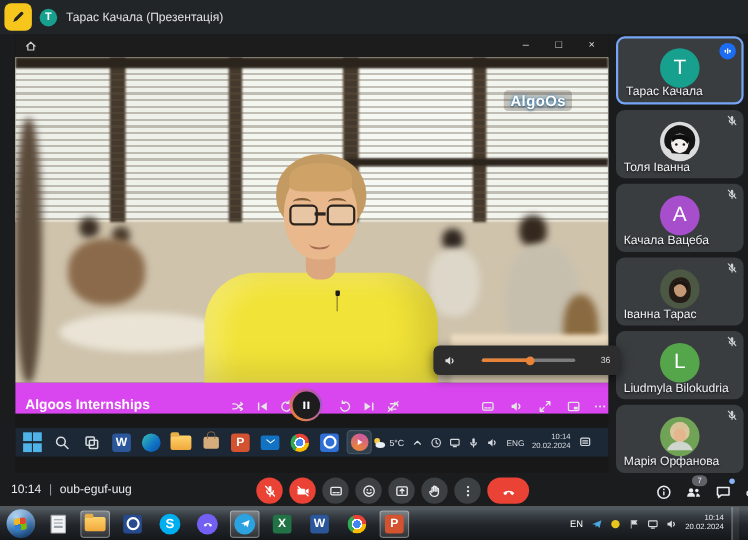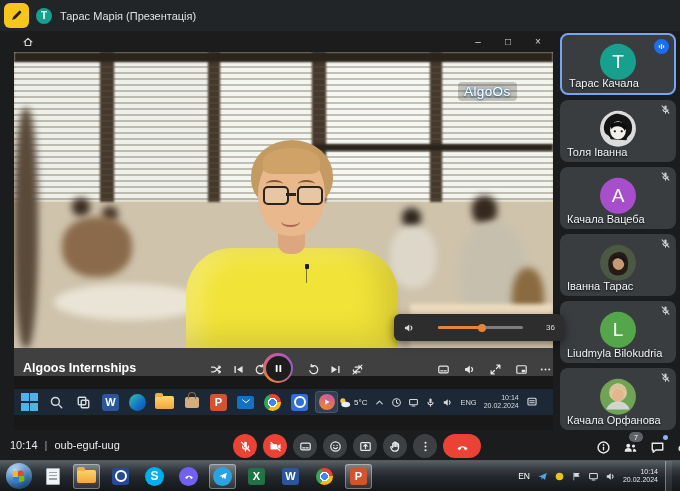--- a/index.html
+++ b/index.html
@@ -43,41 +43,41 @@
   #woman-neck{left:264px;top:176px;width:27px;height:26px;background:#dca77e;border-radius:0 0 40% 40%}
   #woman-torso{left:172px;top:196px;width:212px;height:100px;background:#f2e338;border-radius:46px 46px 0 0;
                box-shadow:inset -16px -10px 30px rgba(0,0,0,.13), inset 14px 6px 22px rgba(255,255,255,.25)}
   .lens{position:absolute;width:22px;height:15px;border:2.5px solid #2b241e;border-radius:5px;background:rgba(230,240,235,.25)}
   #bridge{left:272px;top:141px;width:10px;height:2.5px;background:#2b241e}
   .brow{position:absolute;width:17px;height:6px;border-top:2px solid #7d5a34;border-radius:50%}
   #smile{left:267px;top:164px;width:19px;height:9px;border-bottom:2.2px solid #a96a52;border-radius:50%}
   #mic-dot{left:291px;top:212px;width:4px;height:5px;background:#1d1d1d;border-radius:1px}
   #mic-wire{left:292px;top:217px;width:1px;height:14px;background:rgba(30,30,30,.55)}
 
-  #watermark{left:444px;top:30px;font-size:13.5px;font-weight:normal;color:#fff;letter-spacing:.4px;
+  #watermark{left:444px;top:30px;font-size:13.5px;font-weight:bold;color:#fff;letter-spacing:.4px;
              text-shadow:0 0 4px rgba(40,140,220,.9),0 1px 2px rgba(0,0,0,.6);
              padding:2px 6px;border-radius:4px;background:rgba(60,50,40,.25)}
 
   
   #seekstrip{left:0;top:275px;width:539px;height:21px;background:rgba(16,13,10,.82);display:flex;align-items:center}
   #elapsed{font-size:7.5px;color:#e4e4e4;margin-left:8px;width:32px}
   #seektrack{position:relative;margin-left:4px;width:330px;height:3px;border-radius:2px;background:rgba(255,255,255,.42)}
   #seekfill{position:absolute;left:0;top:0;height:3px;border-radius:2px;background:#e8833a}
   #seekknob{position:absolute;top:-2.5px;width:8px;height:8px;border-radius:50%;background:#e8833a;margin-left:-4px}
 
   
   #volpop{left:380px;top:283px;width:152px;height:27px;background:#2d2d2d;border-radius:6px;z-index:5;
           box-shadow:0 3px 10px rgba(0,0,0,.55);display:flex;align-items:center;padding:0 9px;gap:23px;color:#ddd}
   #voltrack{position:relative;flex:1;height:3px;border-radius:2px;background:rgba(255,255,255,.38)}
   #volfill{position:absolute;left:0;top:0;height:3px;border-radius:2px;background:#e8833a}
   #volknob{position:absolute;top:-2.5px;width:8px;height:8px;border-radius:50%;background:#e8833a;margin-left:-4px}
   #volval{font-size:8px;color:#ddd}
 
   
-  #controlbar{left:0;top:317px;width:539px;height:28px;background:#404040}
+  #controlbar{left:0;top:317px;width:539px;height:28px;background:#d946ef}
   #vtitle{position:absolute;left:9px;top:13px;font-size:12.5px;font-weight:bold;color:#fff}
   .pbtn{position:absolute;top:12px;width:18px;height:18px;display:flex;align-items:center;justify-content:center;
         color:#e6e6e6}
   .pbtn.primary{top:5px;width:30px;height:30px;border-radius:50%;
         background:conic-gradient(from 210deg,#e8833a,#d0589a,#9b59c9,#e8833a);
         display:flex;align-items:center;justify-content:center}
   .pbtn.primary .inner{width:25px;height:25px;border-radius:50%;background:#1d1d1d;
         display:flex;align-items:center;justify-content:center;color:#fff}
 
   
@@ -167,21 +167,21 @@
 <div class="abs" id="top-strip"></div>
 <div class="abs" id="present-chip">
     <svg width="15" height="15" viewBox="0 0 16 16">
       <g fill="currentColor" stroke="none">
         <path d="M3.2 12.8 L4.6 9.2 L10.6 3.2 a1.1 1.1 0 0 1 1.6 0 l.6 .6 a1.1 1.1 0 0 1 0 1.6 L6.8 11.4 Z"></path>
       </g>
     </svg>
   </div>
 <div class="abs" id="presenter-pill">
   <span class="pav">Т</span>
-  <span>Тарас Марія (Презентація)</span>
+  <span>Тарас Качала (Презентація)</span>
 </div>
 
 <div class="abs" id="screen">
   <div class="abs" id="titlebar">
     <span id="home-btn">
         <svg width="12" height="12" viewBox="0 0 16 16">
           <g fill="none" stroke="currentColor" stroke-width="1.5" stroke-linecap="round" stroke-linejoin="round">
             <path d="M2.8 8 L8 3.2 L13.2 8"></path>
             <path d="M4.4 6.8 V12.6 H11.6 V6.8"></path>
           </g>
@@ -610,21 +610,21 @@
           <g fill="currentColor" stroke="none">
             <rect x="6.4" y="2.2" width="3.2" height="7" rx="1.6"></rect>
           </g>
           <g fill="none" stroke="currentColor" stroke-width="1.5" stroke-linecap="round" stroke-linejoin="round">
             <path d="M4.4 7.6 a3.6 3.6 0 0 0 7.2 0"></path>
             <path d="M8 11.2 V13.6"></path>
             <path d="M3 2.6 L13 13.4"></path>
           </g>
         </svg>
       </div>
-      <div class="pname">Качала Орфанова</div>
+      <div class="pname">Марія Орфанова</div>
     </div>
   </div>
 
 <div class="abs" id="meet-left">
   <span>10:14</span>
   <span class="sep">|</span>
   <span>oub-eguf-uug</span>
 </div>
 <div class="abs" id="meet-controls">
     <span class="mbtn danger">

